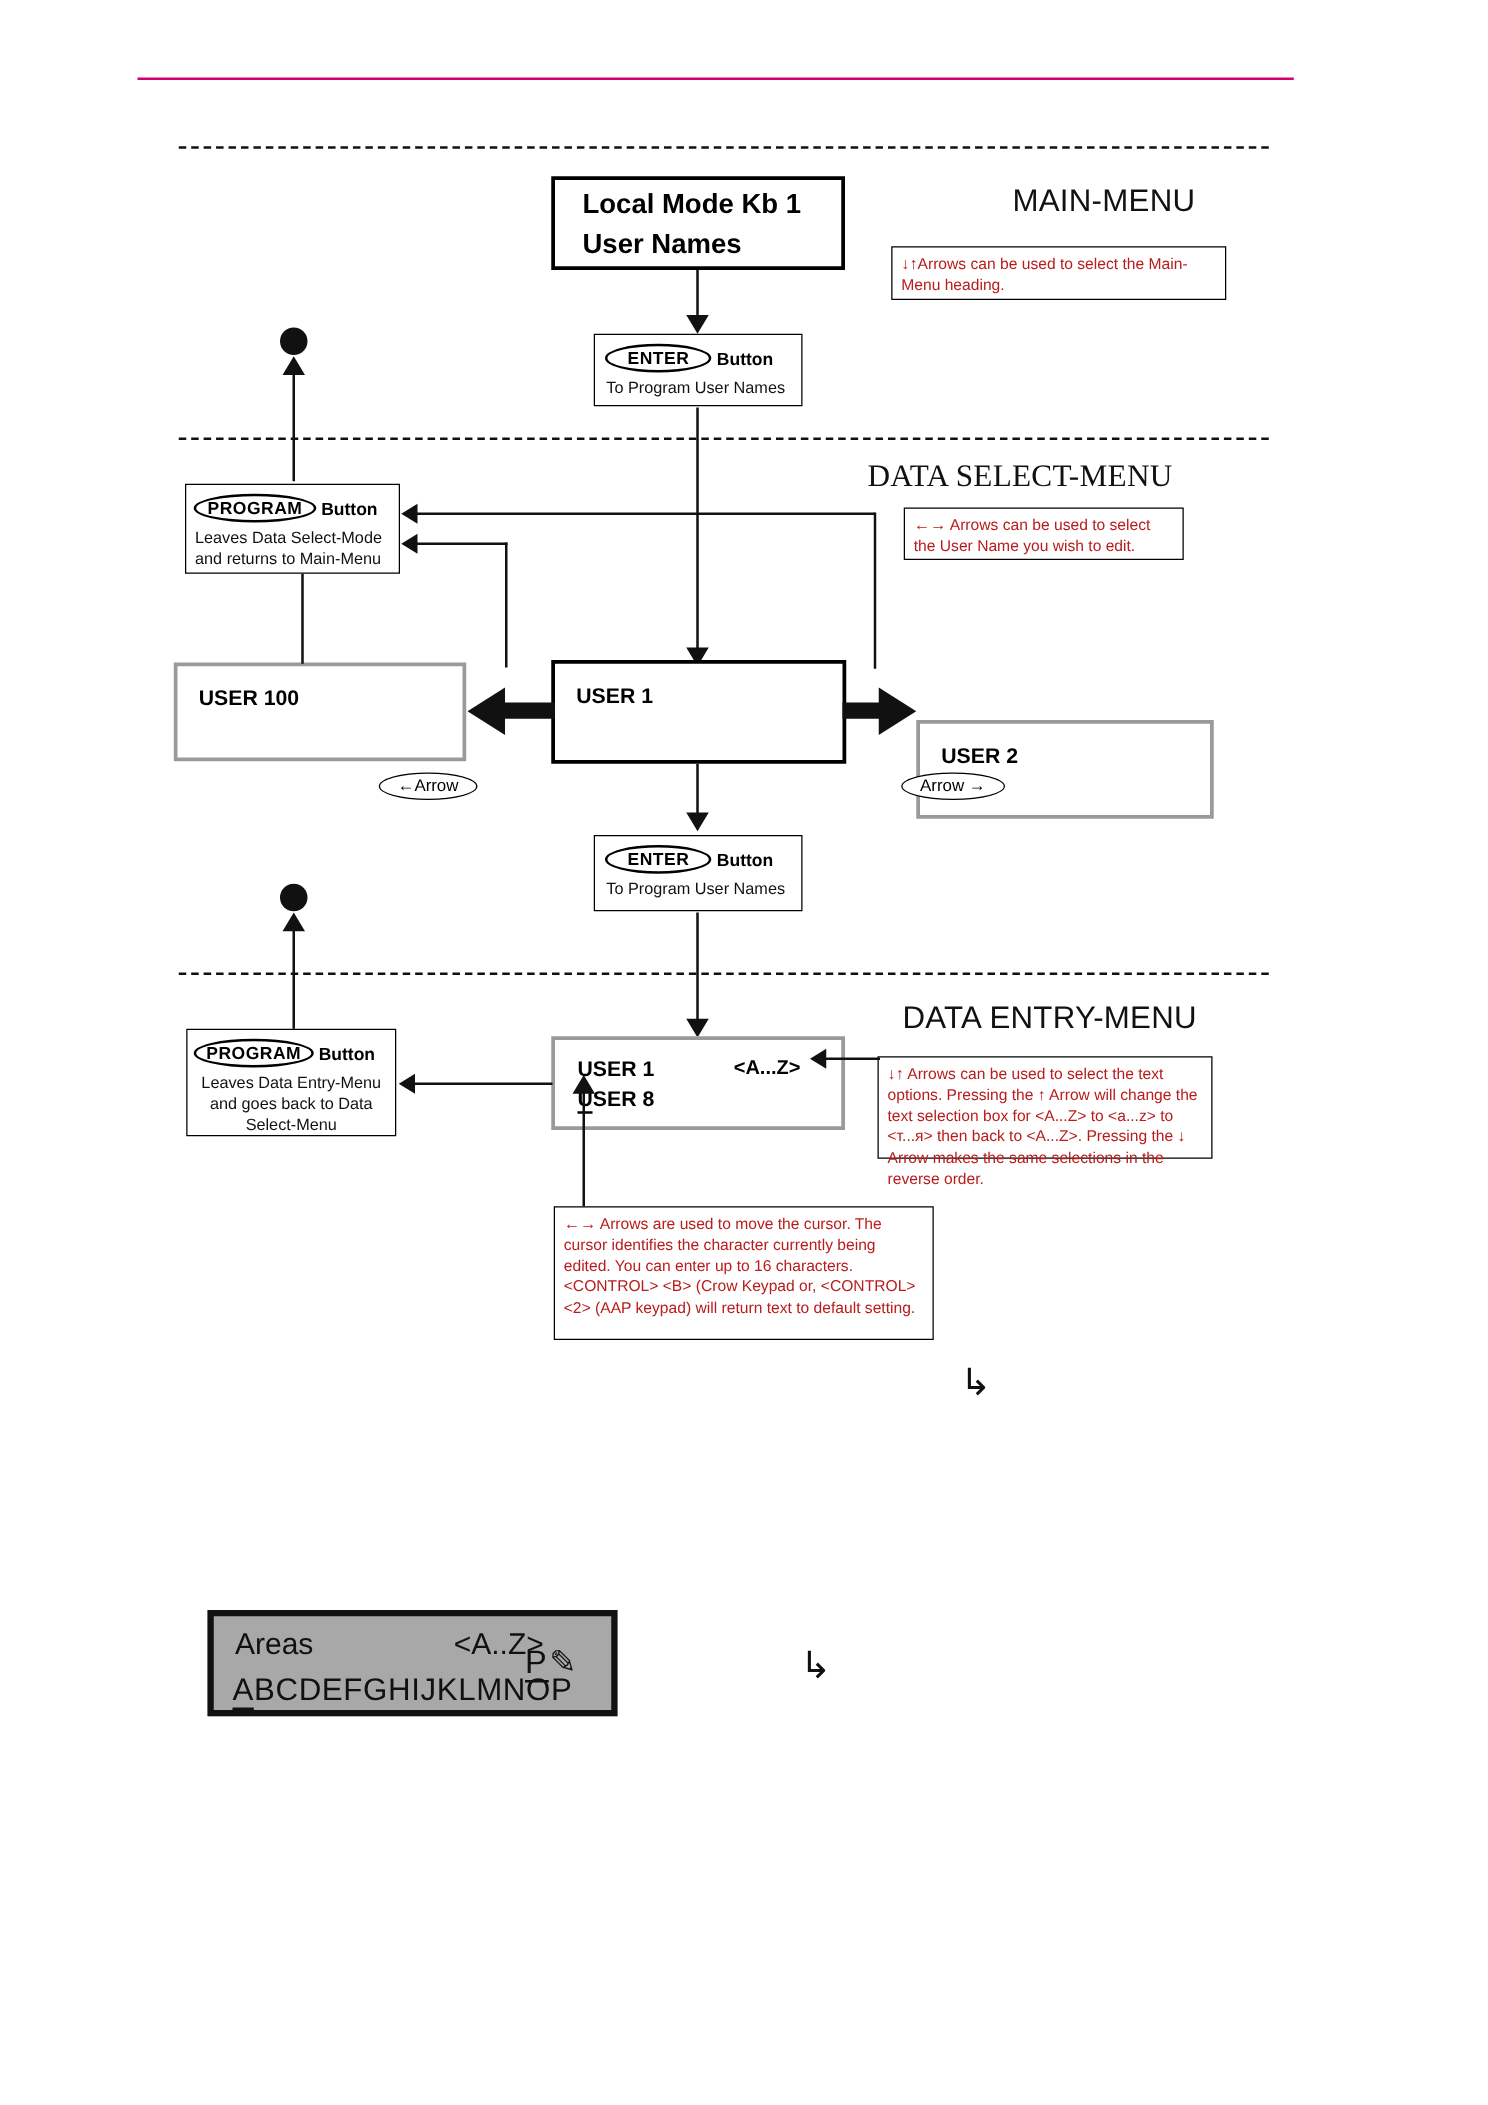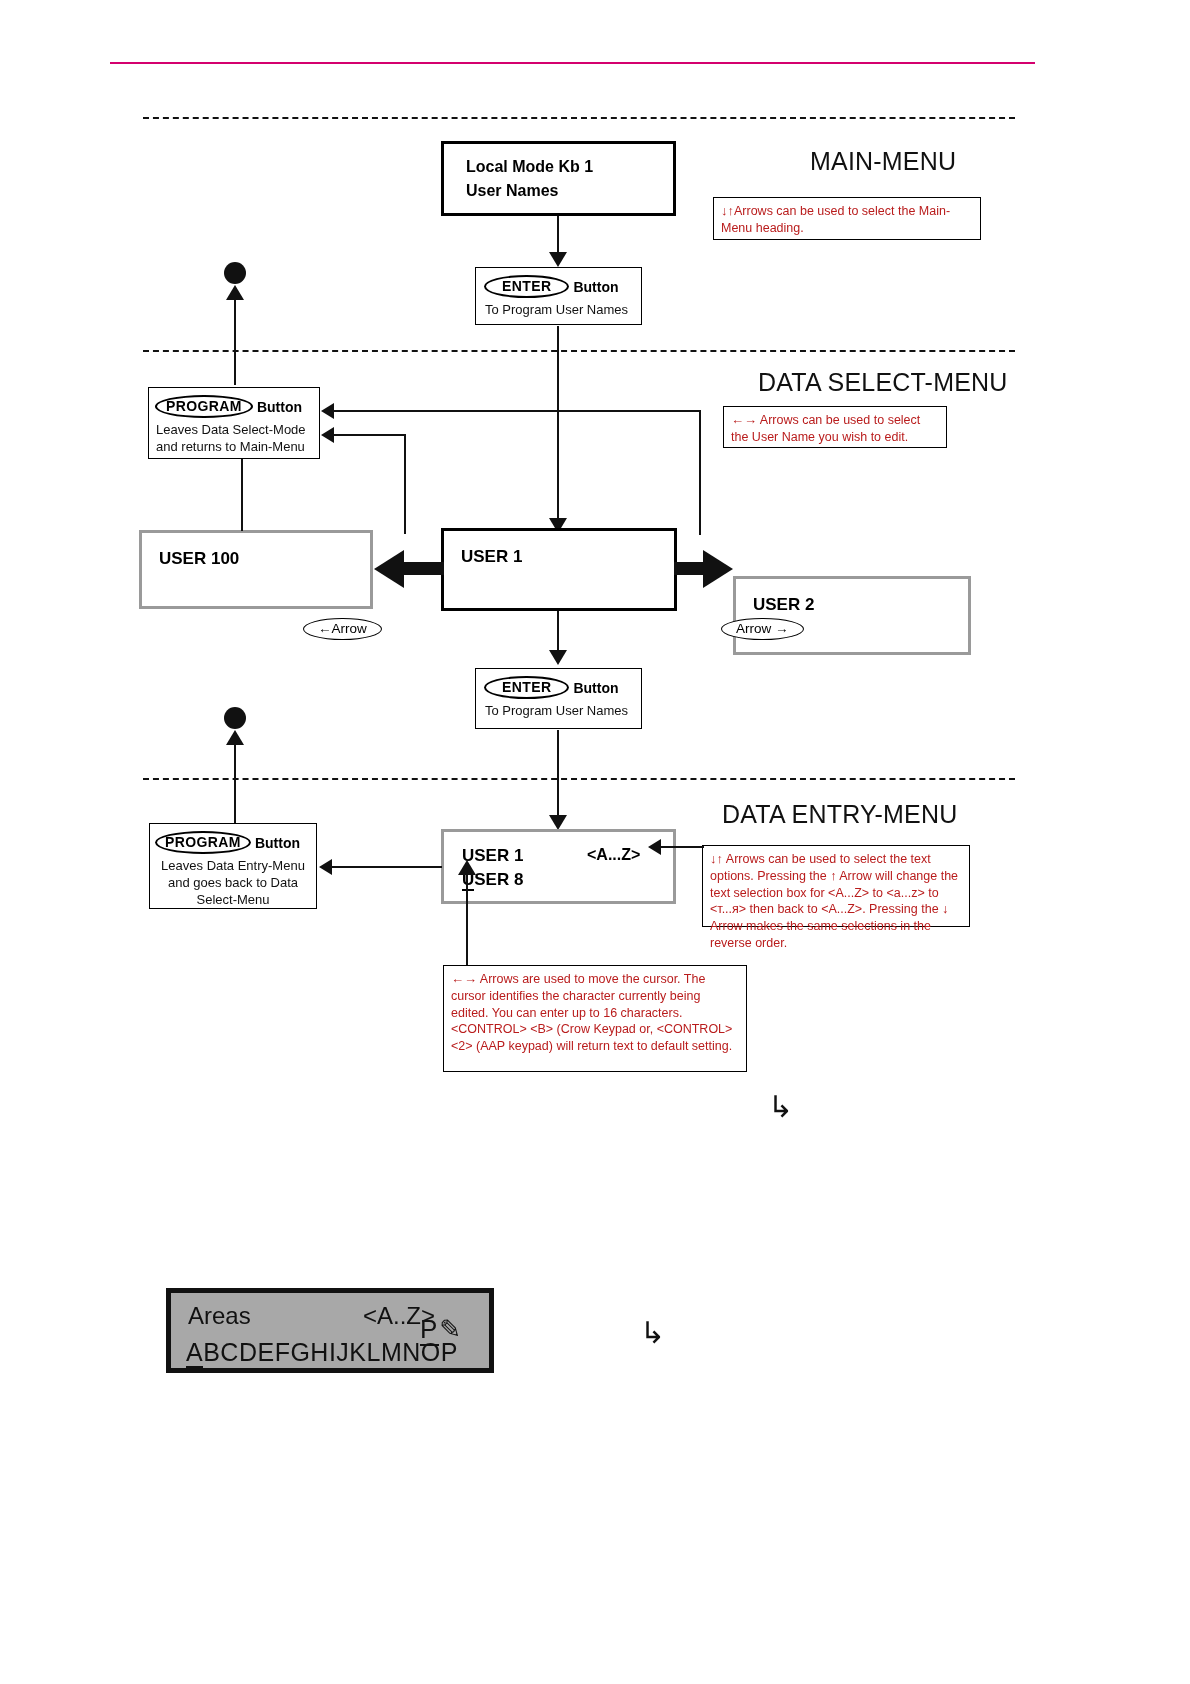--- a/index.html
+++ b/index.html
@@ -30,21 +30,21 @@
 
   
   .box{box-sizing:border-box;background:#fff;}
   .box-thick{border:3px solid #000;}
   .box-gray{border:3px solid #9a9a9a;}
 
   
   .lcd{
     display:flex;flex-direction:column;justify-content:center;
     padding-left:22px;
-    font-size:16px;font-weight:bold;line-height:1.45;
+    font-size:22px;font-weight:bold;line-height:1.45;
   }
 
   
   .note{
     box-sizing:border-box;border:1.5px solid #000;background:#fff;
     font-size:12.5px;line-height:1.34;padding:5px 6px 21px 7px;
     color:#b91c1c;
   }
 
   
@@ -165,21 +165,21 @@
     <span class="pill">ENTER</span>
     <span class="btnword">Button</span>
   </div>
   <div class="sub sub-left">To Program User Names</div>
 </div>
 
 <div class="abs dot" style="left:224px;top:262px;"></div>
 <div class="abs vline" style="left:234px;top:295px;height:90px;"></div>
 <div class="abs ah-up" style="left:226px;top:285px;"></div>
 
-<div class="abs sect-title" style="left:758px;top:368px;">DATA SELECT-MENU</div>
+<div class="abs sect-title" style="left:694px;top:368px;font-family:Liberation Serif, serif;">DATA SELECT-MENU</div>
 
 <div class="abs callout" style="left:148px;top:387px;width:172px;height:72px;">
   <div class="pillrow" style="margin-left:6px;">
     <span class="pill" style="padding:1px 9px 2px 9px;">PROGRAM</span>
     <span class="btnword">Button</span>
   </div>
   <div class="sub" style="text-align:left;padding-left:7px;">Leaves Data Select-Mode and returns to Main-Menu</div>
 </div>
 
 <div class="abs note" style="left:723px;top:406px;width:224px;height:42px;">

